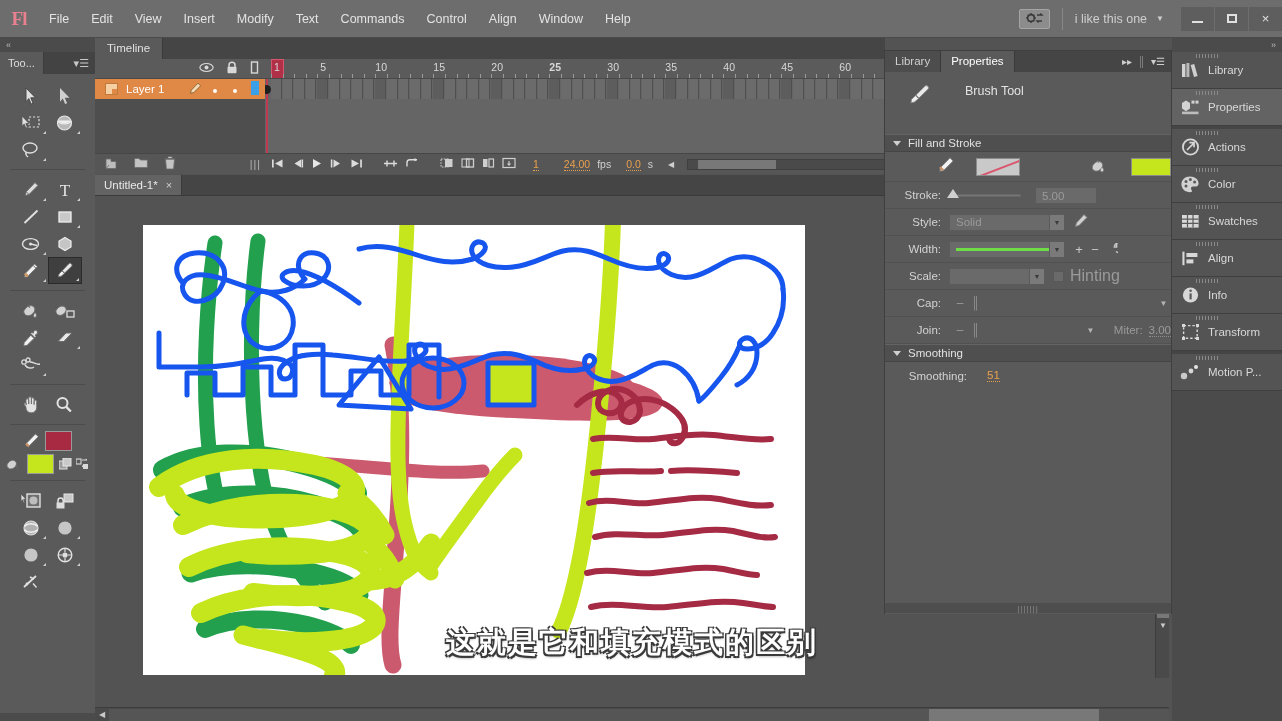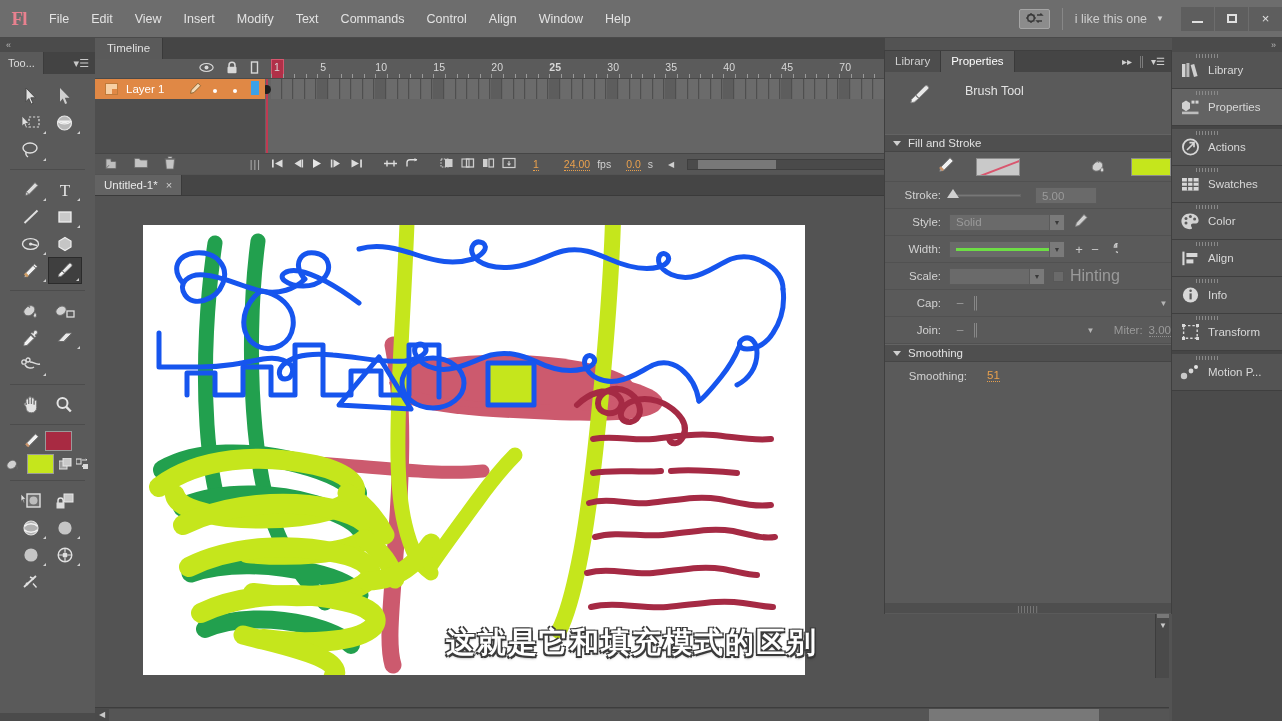--- a/index.html
+++ b/index.html
@@ -568,21 +568,21 @@
           <span class="tick-label" style="left: 11.8px;">1</span>
           <span class="tick-label" style="left: 58.2px;">5</span>
           <span class="tick-label" style="left: 116.2px;">10</span>
           <span class="tick-label" style="left: 174.2px;">15</span>
           <span class="tick-label" style="left: 232.2px;">20</span>
           <span class="tick-label" style="left: 290.2px; font-weight: bold;">25</span>
           <span class="tick-label" style="left: 348.2px;">30</span>
           <span class="tick-label" style="left: 406.2px;">35</span>
           <span class="tick-label" style="left: 464.2px;">40</span>
           <span class="tick-label" style="left: 522.2px;">45</span>
-          <span class="tick-label" style="left: 580.2px;">70</span>
+          <span class="tick-label" style="left: 580.2px;">60</span>
           <div style="position: absolute; bottom: 0px; left: 0px; right: 0px; height: 5px;">
             <span style="position:absolute;left:6px;bottom:0;width:1px;height:4px;background:#9a9a9a"></span>
             <span style="position:absolute;left:17.6px;bottom:0;width:1px;height:4px;background:#9a9a9a"></span>
             <span style="position:absolute;left:29.2px;bottom:0;width:1px;height:4px;background:#9a9a9a"></span>
             <span style="position:absolute;left:40.8px;bottom:0;width:1px;height:4px;background:#9a9a9a"></span>
             <span style="position:absolute;left:52.4px;bottom:0;width:1px;height:4px;background:#9a9a9a"></span>
             <span style="position:absolute;left:64px;bottom:0;width:1px;height:4px;background:#9a9a9a"></span>
             <span style="position:absolute;left:75.6px;bottom:0;width:1px;height:4px;background:#9a9a9a"></span>
             <span style="position:absolute;left:87.2px;bottom:0;width:1px;height:4px;background:#9a9a9a"></span>
             <span style="position:absolute;left:98.8px;bottom:0;width:1px;height:4px;background:#9a9a9a"></span>
@@ -1040,39 +1040,39 @@
             <svg width="19" height="18" viewBox="0 0 19 18">
               <circle cx="9.5" cy="9" r="7.6" fill="none" stroke="#d8d8d8" stroke-width="1.8"></circle>
               <path d="M6 12l7-7M8.4 4.6H13V9.2" fill="none" stroke="#d8d8d8" stroke-width="1.7"></path>
             </svg>
           </span>
           <span class="dock-label">Actions</span>
         </div>
         <div class="dock-item">
           <span class="dock-grip"></span>
           <span class="dock-icon">
-            <svg width="19" height="17" viewBox="0 0 19 17">
-              <rect x="1" y="2" width="16.6" height="12.6" fill="#d8d8d8"></rect>
-              <path d="M1 6.2h16.6M1 10.4h16.6M6.5 2v12.6M12 2v12.6" stroke="#5a5a5a" stroke-width="1.2"></path>
-            </svg>
-          </span>
-          <span class="dock-label">Swatches</span>
-        </div>
-        <div class="dock-item">
-          <span class="dock-grip"></span>
-          <span class="dock-icon">
             <svg width="20" height="18" viewBox="0 0 20 18">
               <path d="M10 1.4c5 0 8.6 3.2 8.6 7 0 2.4-2 3.2-3.6 3.2h-2c-1.2 0-2 .8-2 1.8 0 1.4 1 1.6 1 2.6 0 .8-.8 1.2-2 1.2-4.8 0-8.6-3.6-8.6-8S5 1.4 10 1.4z" fill="#d2d2d2"></path>
               <circle cx="6" cy="6.4" r="1.5" fill="#5a5a5a"></circle>
               <circle cx="10.4" cy="4.6" r="1.5" fill="#5a5a5a"></circle>
               <circle cx="14.6" cy="7" r="1.5" fill="#5a5a5a"></circle>
               <circle cx="6" cy="11" r="1.5" fill="#5a5a5a"></circle>
             </svg>
           </span>
           <span class="dock-label">Color</span>
+        </div>
+        <div class="dock-item">
+          <span class="dock-grip"></span>
+          <span class="dock-icon">
+            <svg width="19" height="17" viewBox="0 0 19 17">
+              <rect x="1" y="2" width="16.6" height="12.6" fill="#d8d8d8"></rect>
+              <path d="M1 6.2h16.6M1 10.4h16.6M6.5 2v12.6M12 2v12.6" stroke="#5a5a5a" stroke-width="1.2"></path>
+            </svg>
+          </span>
+          <span class="dock-label">Swatches</span>
         </div>
         <div class="dock-item">
           <span class="dock-grip"></span>
           <span class="dock-icon">
             <svg width="19" height="17" viewBox="0 0 19 17">
               <rect x="1.4" y="1.6" width="2.1" height="13.6" fill="#d8d8d8"></rect>
               <rect x="5.4" y="3" width="11" height="4" fill="#d8d8d8"></rect>
               <rect x="5.4" y="9.4" width="7" height="4" fill="#d8d8d8"></rect>
             </svg>
           </span>

